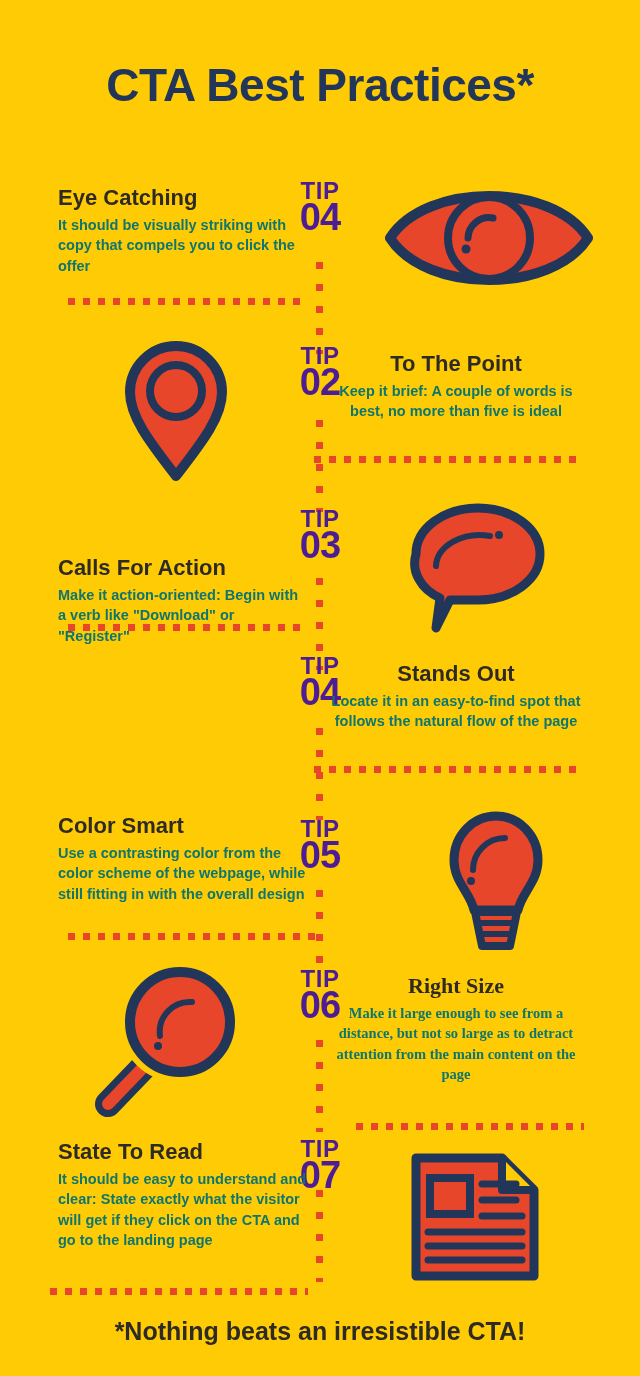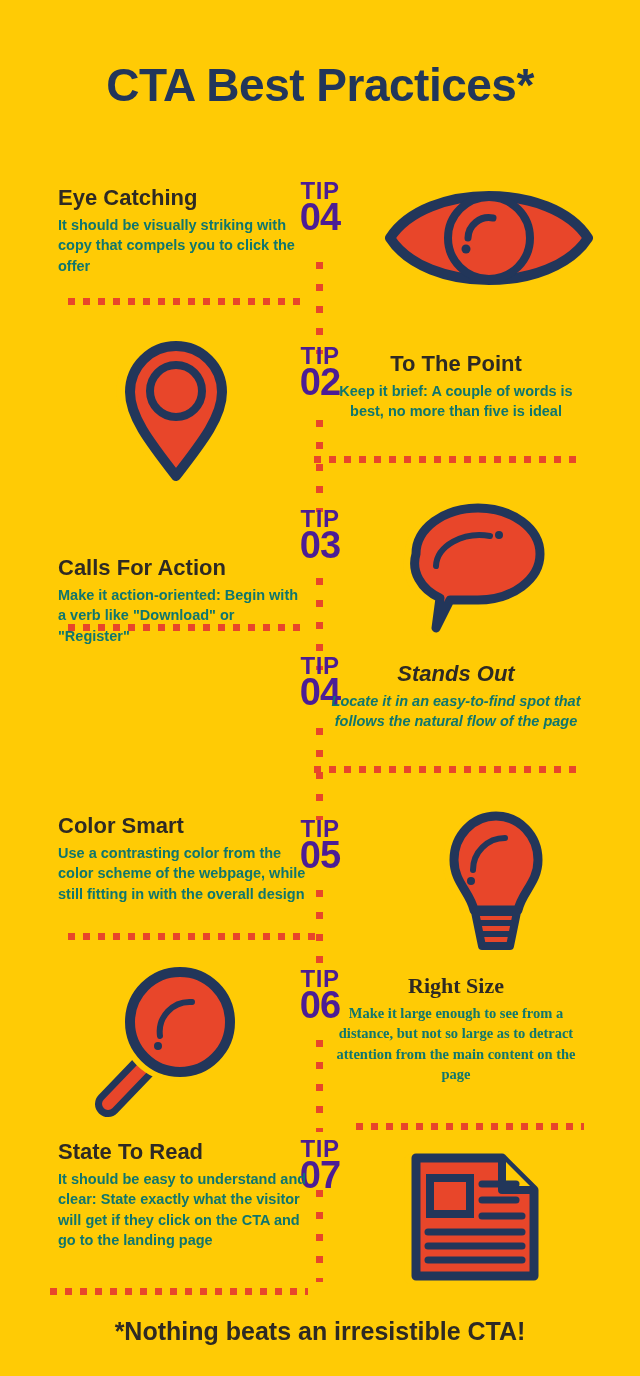--- a/index.html
+++ b/index.html
@@ -131,21 +131,21 @@
         <circle cx="113" cy="35" r="4" fill="#22365A"></circle>
       </svg>
     </div>
   </div>
 
   <div class="tip" style="top:0;">
     <div class="tipnum" style="left:278px; top:655px;">
       <span class="t-word">TIP</span>
       <span class="t-num">04</span>
     </div>
-    <div class="txt right" style="top:662px;font-style:italic;">
+    <div class="txt right" style="top:662px;">
       <h2>Stands Out</h2>
       <p>Locate it in an easy-to-find spot that follows the natural flow of the page</p>
     </div>
     <div class="dash-h" style="left:314px; top:766px; width:270px;"></div>
   </div>
 
   <div class="tip" style="top:0;">
     <div class="tipnum" style="left:278px; top:818px;">
       <span class="t-word">TIP</span>
       <span class="t-num">05</span>

